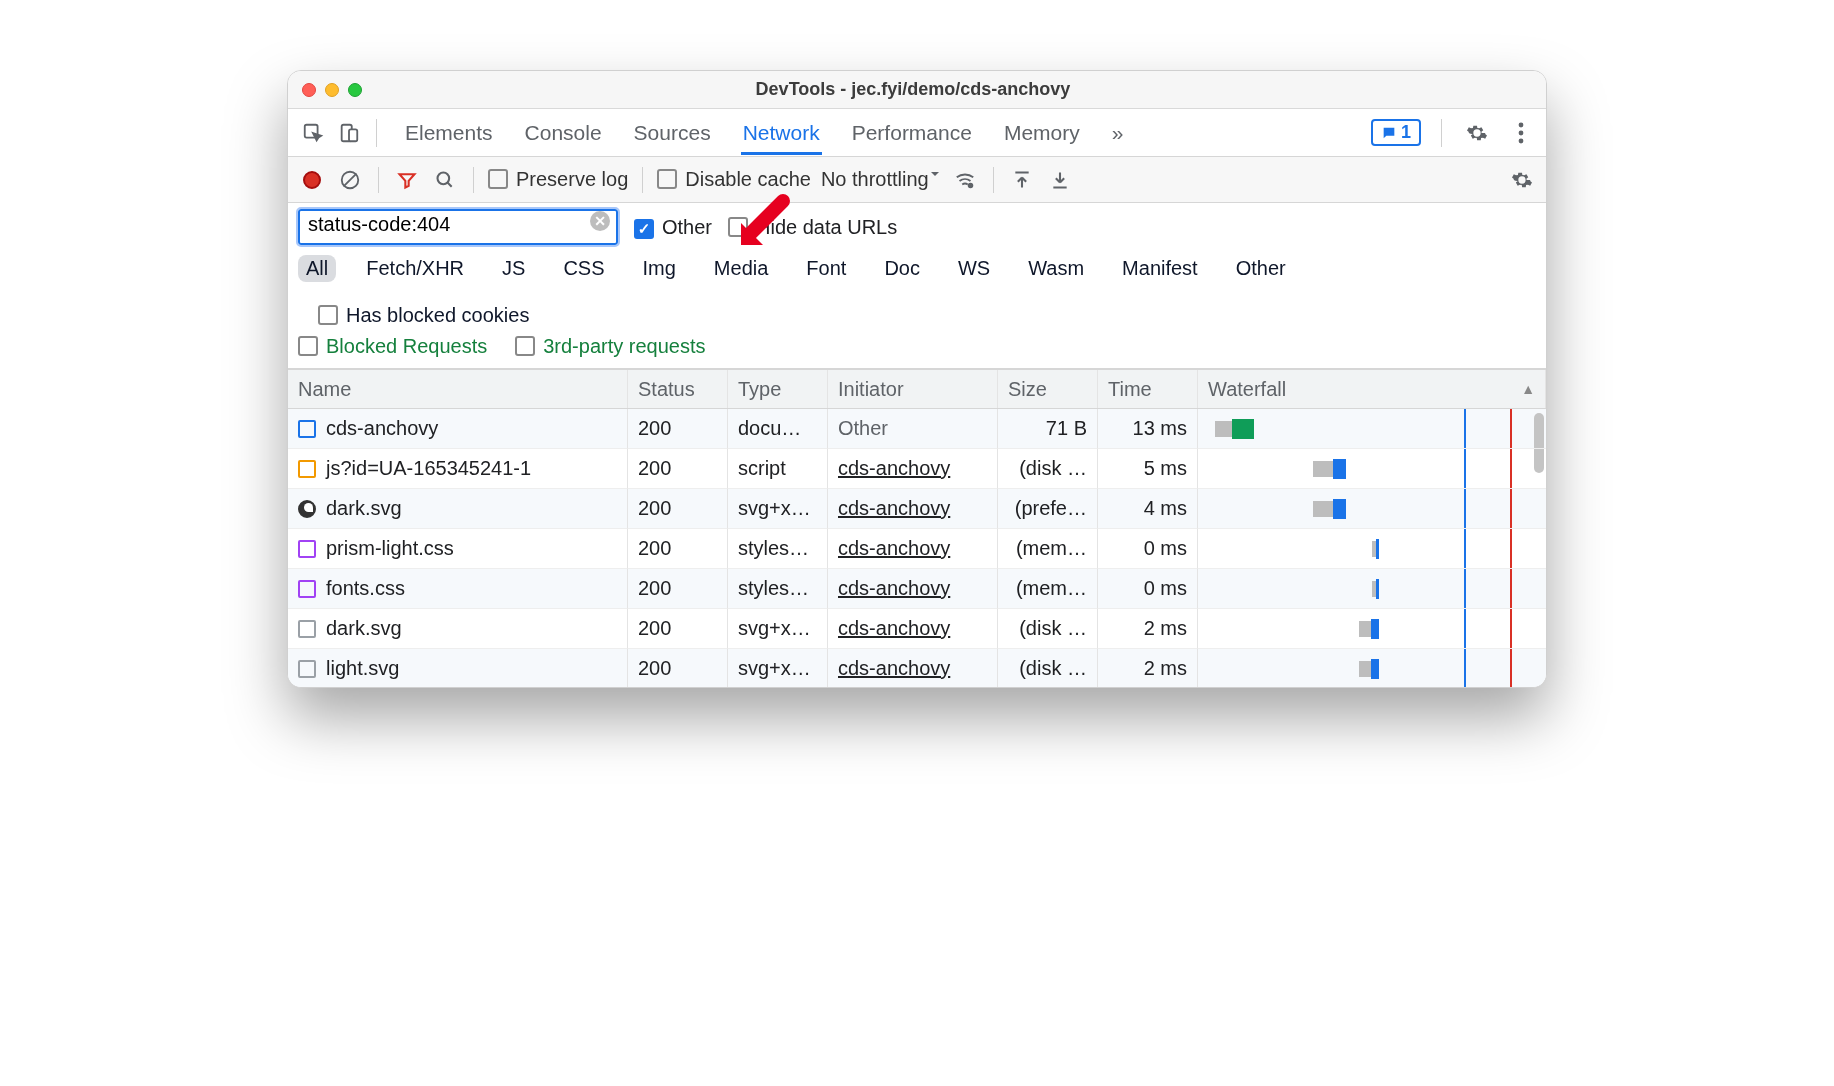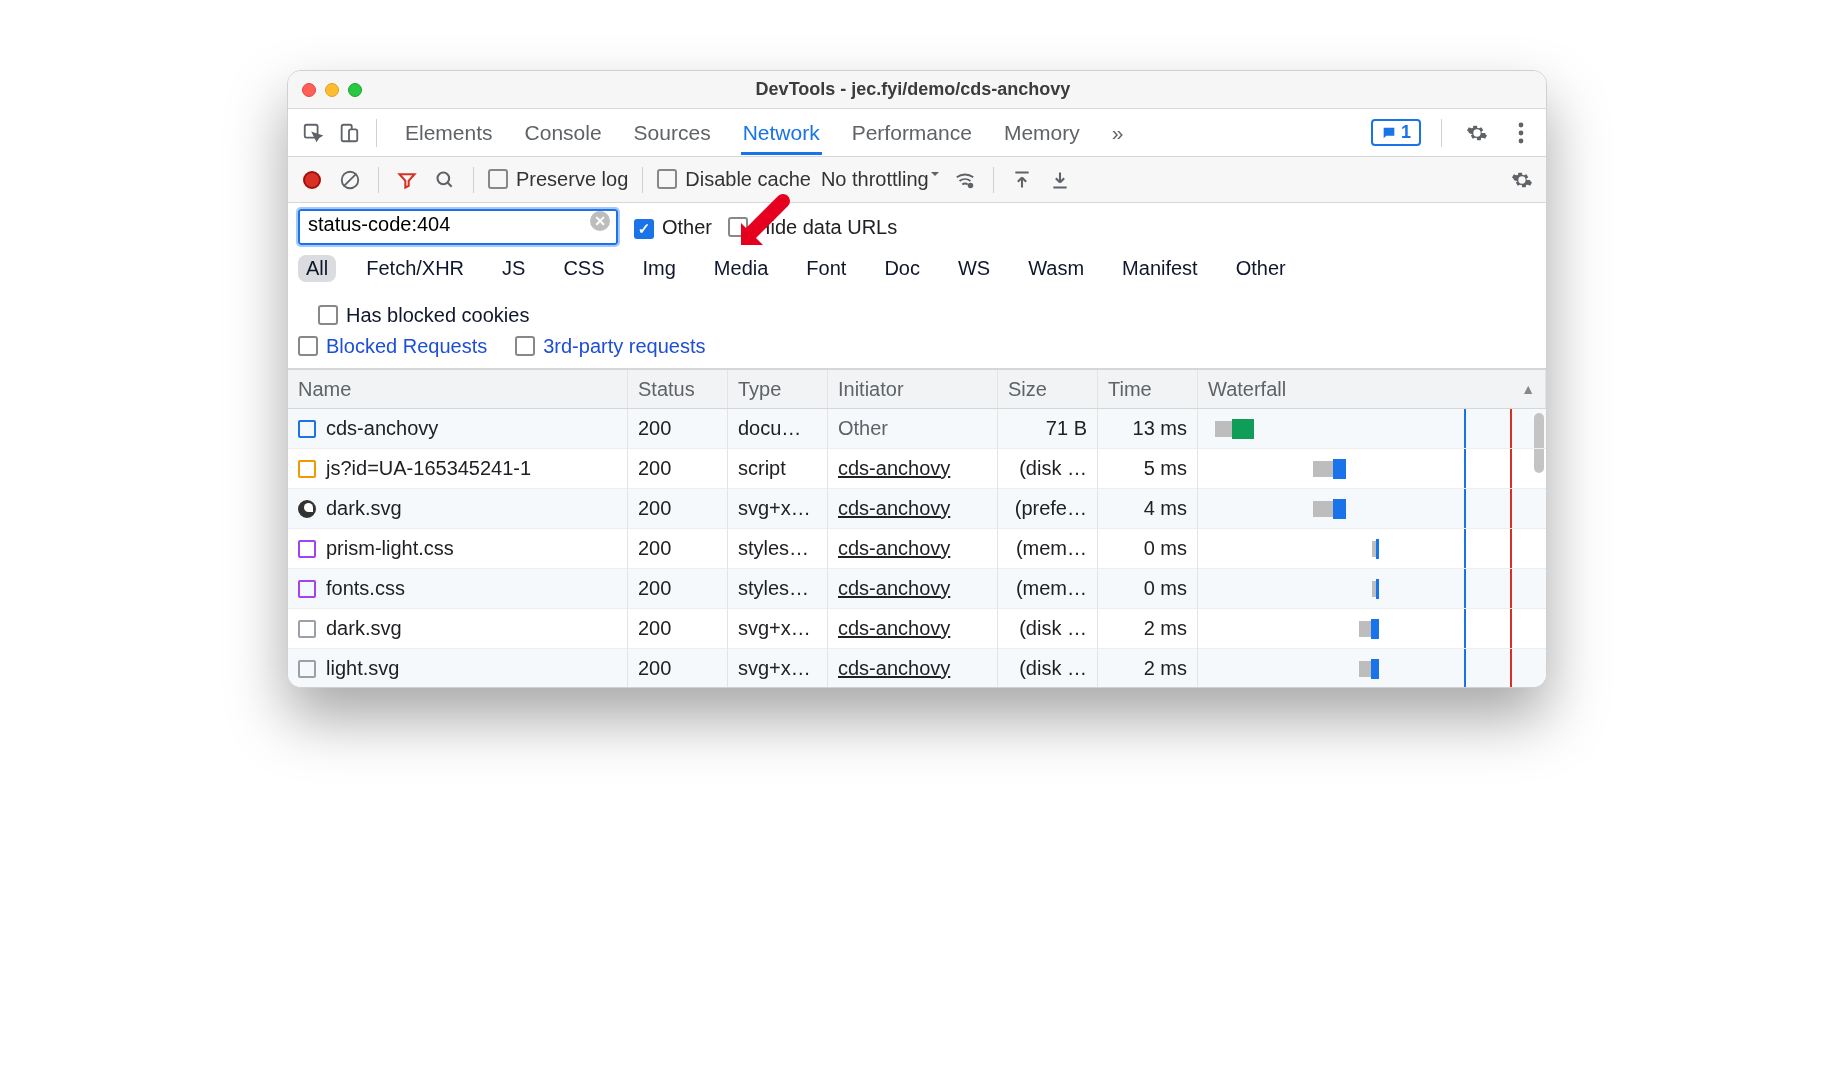--- a/index.html
+++ b/index.html
@@ -156,21 +156,21 @@
     padding: 4px 10px 6px 10px;
     font-size:20px;
     color:#0f172a;
     background:#fff;
   }
   .pill { padding:2px 8px;border-radius:8px;cursor:pointer;}
   .pill.active { background:#dadce0;}
   .filterrow3 {
     display:flex;align-items:center;gap:28px;
     padding: 2px 10px 10px 10px;
-    font-size:20px;color:#1d4ed8;
+    font-size:20px;color:#15803d;
     border-bottom:1px solid #d6d6d6;
     background:#fff;
   }
 
   
   .grid {
     border-top: 1px solid #d6d6d6;
   }
   .ghead, .grow {
     display:grid;

